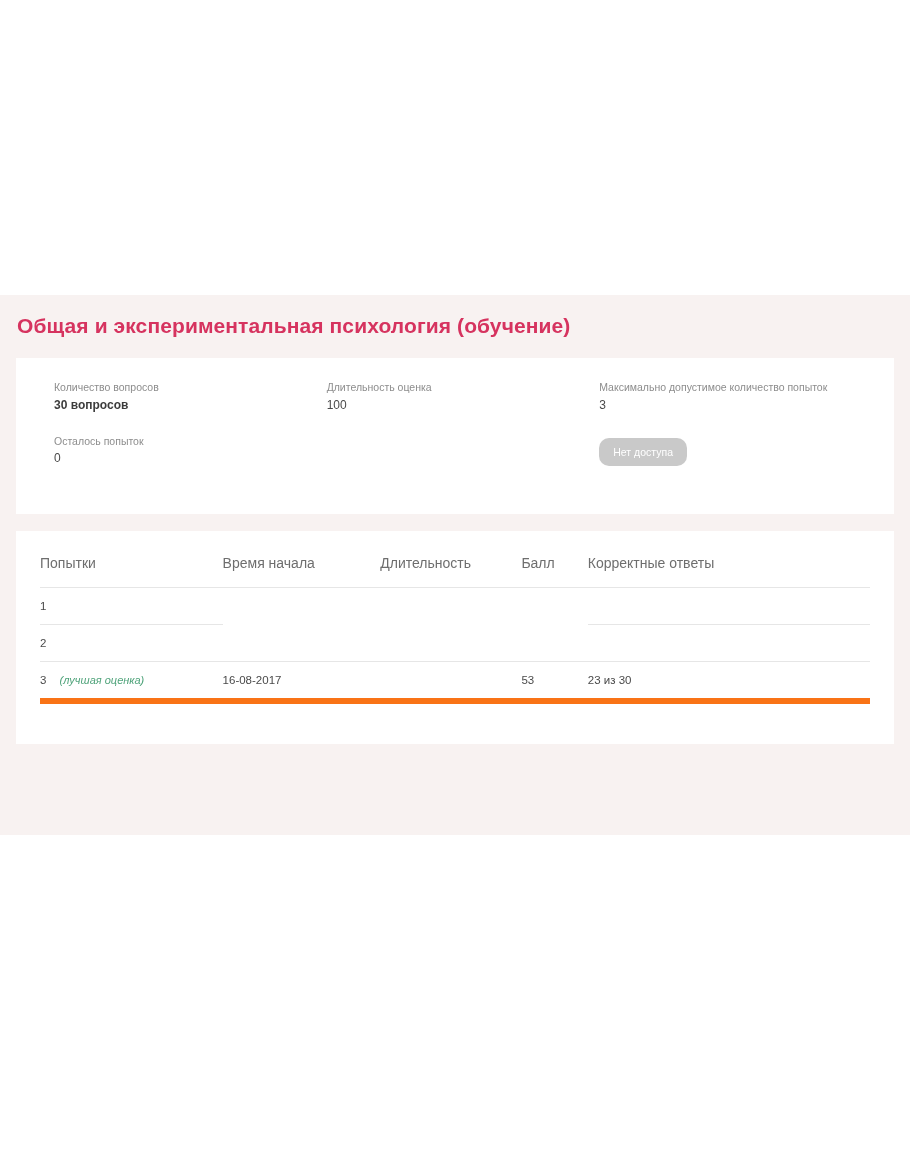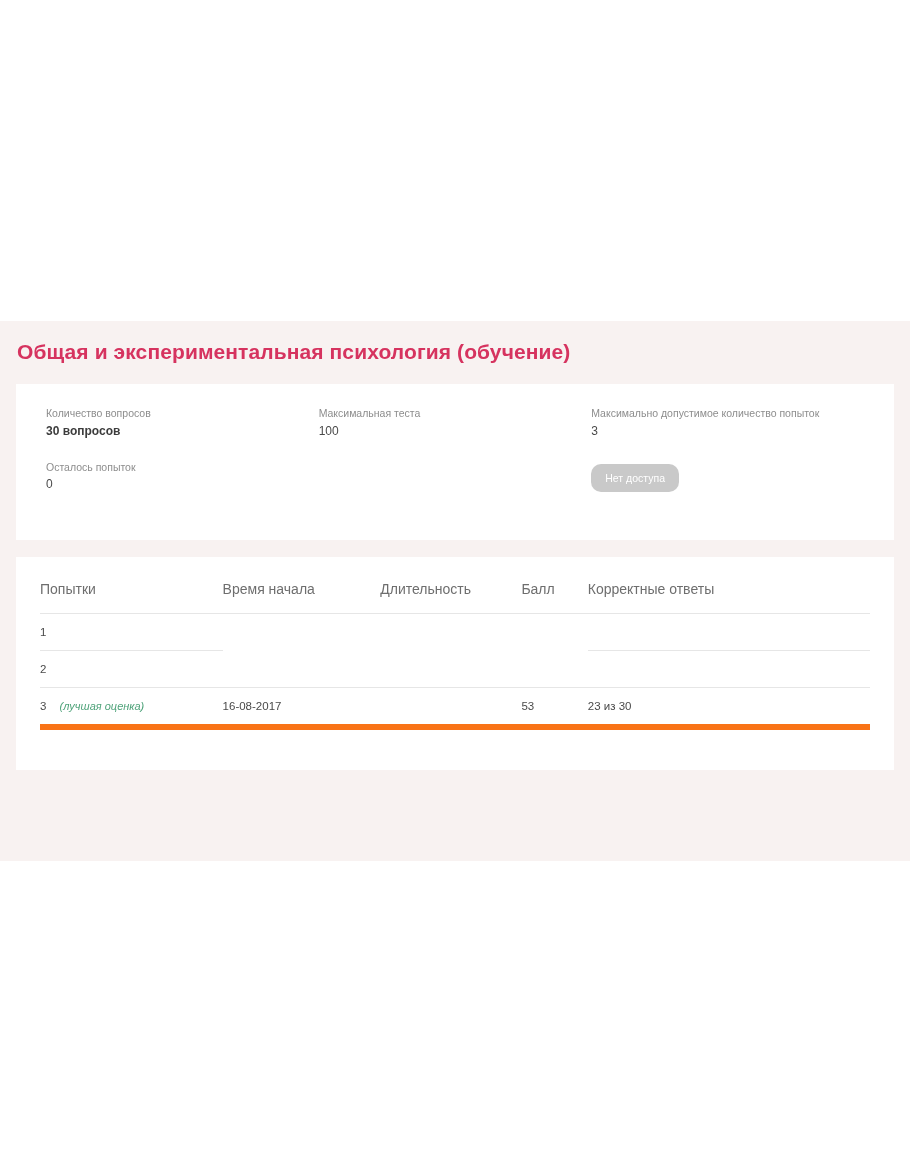--- a/index.html
+++ b/index.html
@@ -9,21 +9,21 @@
   body {
     width: 910px;
     height: 1155px;
     background: #ffffff;
     font-family: "Liberation Sans", sans-serif;
     overflow: hidden;
   }
   .page {
     position: absolute;
     left: 0;
-    top: 321px;
+    top: 295px;
     width: 910px;
     height: 540px;
     background: #f8f2f1;
   }
   .content {
     padding: 0 16px;
   }
   .title {
     font-size: 21px;
     font-weight: bold;
@@ -43,20 +43,21 @@
     display: flex;
     flex-wrap: wrap;
   }
   .info-col {
     width: 33.33%;
     box-sizing: border-box;
     padding-right: 16px;
   }
   .info-block {
     margin-bottom: 22px;
+    margin-left: 8px;
   }
   .info-label {
     font-size: 10.5px;
     color: #8d8d8d;
     line-height: 1.35;
     margin-bottom: 3px;
   }
   .info-value {
     font-size: 12px;
     color: #3c3c3c;
@@ -159,21 +160,21 @@
             <div class="info-value">30 вопросов</div>
           </div>
           <div class="info-block">
             <div class="info-label">Осталось попыток</div>
             <div class="info-value plain">0</div>
           </div>
         </div>
 
         <div class="info-col">
           <div class="info-block">
-            <div class="info-label">Максимальная теста</div>
+            <div class="info-label">Длительность оценка</div>
             <div class="info-value plain">100</div>
           </div>
         </div>
 
         <div class="info-col">
           <div class="info-block">
             <div class="info-label">Максимально допустимое количество попыток</div>
             <div class="info-value plain">3</div>
           </div>
           <div class="info-block">

